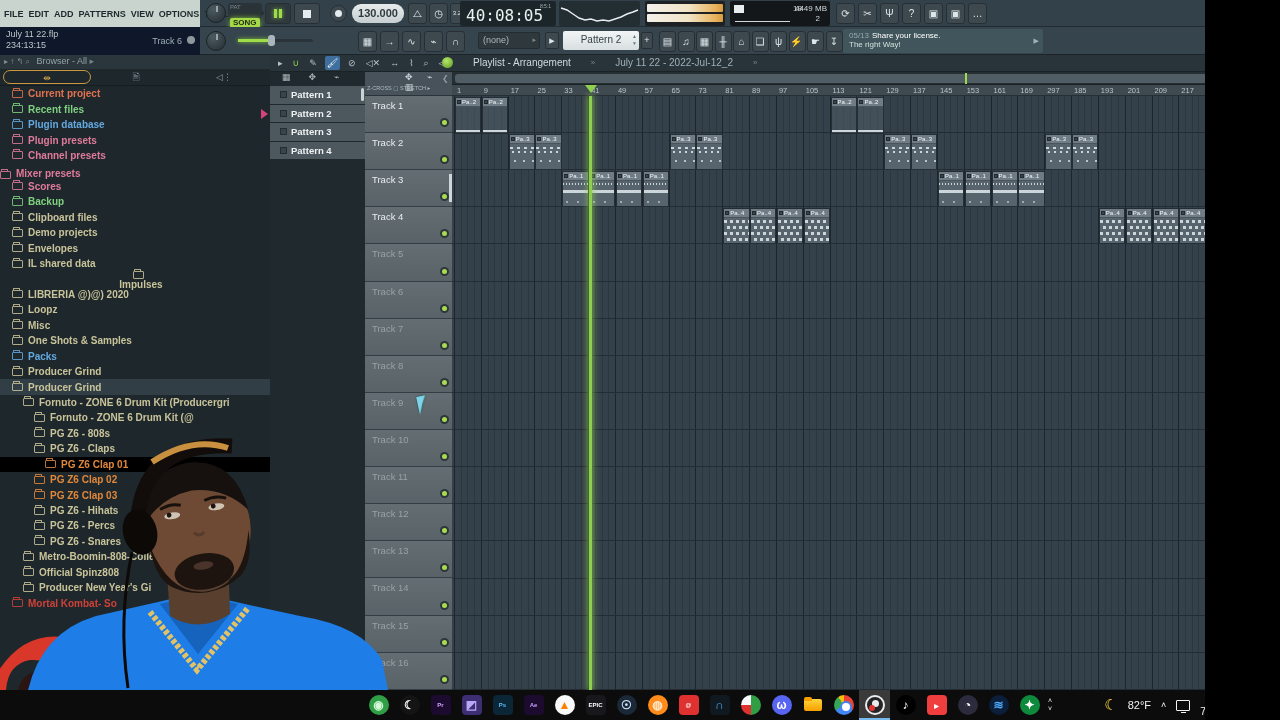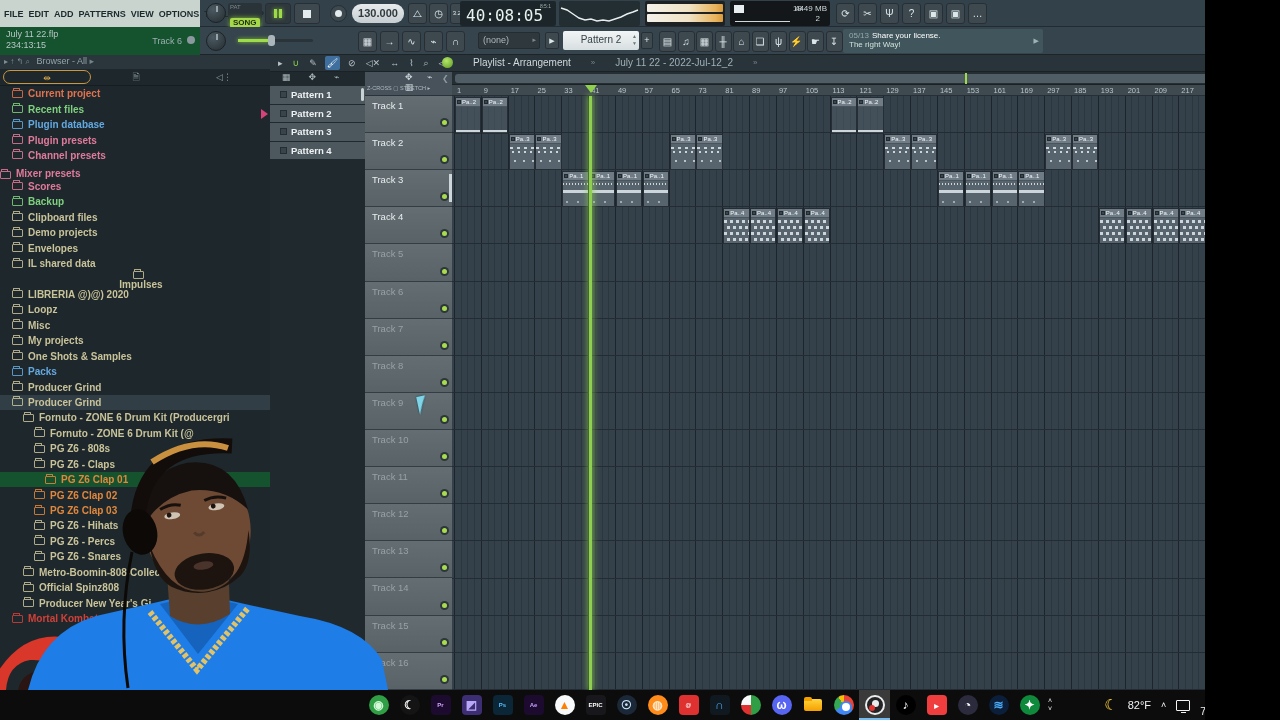--- a/index.html
+++ b/index.html
@@ -4,21 +4,21 @@
 <style>
   * { margin:0; padding:0; box-sizing:border-box; }
   body { font-family:"Liberation Sans", sans-serif; background:#000; }
   .stage { position:relative; width:1205px; height:720px; overflow:hidden; background:#313e46; }
 
   
   .row1 { position:absolute; left:0; top:0; width:1280px; height:27px; background:#33414a; border-bottom:1px solid #222b31; }
   .row2 { position:absolute; left:0; top:27px; width:1280px; height:28px; background:#36444d; border-bottom:1px solid #1d2428; }
   .menubar { position:absolute; left:0; top:0; width:200px; height:27px; background:#c9d4cf; display:flex; align-items:center; padding:0 4px; gap:5px; }
   .menubar span { font-size:9px; font-weight:bold; color:#1d2a2d; cursor:default; }
-  .proj-panel { position:absolute; left:0; top:0; width:200px; height:28px; background:#14532d; color:#b9c6c9; font-size:9px; padding:2px 6px; }
+  .proj-panel { position:absolute; left:0; top:0; width:200px; height:28px; background:#0f172a; color:#b9c6c9; font-size:9px; padding:2px 6px; }
   .proj-panel .nm { display:block; line-height:11px; }
   .proj-panel .pos { display:block; line-height:11px; }
   .proj-panel .trk { position:absolute; right:18px; top:9px; color:#9fb0b4; }
   .proj-panel .bell { position:absolute; right:5px; top:9px; width:8px; height:8px; border-radius:50%; background:#8b999e; }
   .knob { position:absolute; width:20px; height:20px; border-radius:50%; background:radial-gradient(circle at 35% 30%, #4c5a61, #242d32); border:1px solid #1b2326; }
   .knob::after { content:""; position:absolute; left:9px; top:2px; width:2px; height:6px; background:#96a4a9; }
   .mode-group { position:absolute; left:228px; top:3px; display:flex; align-items:center; gap:3px; }
   .pat-song { width:34px; height:21px; background:#2a3338; border-radius:3px; padding:1px 2px; }
   .pat-song .pat { font-size:6px; color:#7b8a90; display:block; line-height:7px; }
   .pat-song .song { font-size:8px; font-weight:bold; color:#1d2b10; background:#a6d94a; border-radius:2px; padding:0 3px; display:inline-block; line-height:10px; box-shadow:0 0 5px #86c23c; }
@@ -67,21 +67,21 @@
   .brw-head { height:14px; background:#2a363b; color:#93a4a9; font-size:9px; padding:1px 4px; }
   .brw-head .hicons { color:#7f9095; margin-right:4px; font-size:8px; }
   .brw-tabs { height:17px; display:flex; padding:1px 3px; gap:2px; border-bottom:1px solid #151d20; }
   .brw-tab { flex:1; border-radius:8px; text-align:center; font-size:9px; line-height:15px; color:#8b9ca1; }
   .brw-tab.sel { border:1px solid #c9973f; color:#d9a84a; }
   .brw-list { position:relative; }
   .brw-item { display:flex; align-items:center; height:15.45px; font-size:10px; font-weight:bold; white-space:nowrap; cursor:default; }
   .brw-item .fico { width:11px; height:8px; border:1px solid currentColor; border-radius:1px; margin-right:5px; flex:none; position:relative; opacity:.85; }
   .brw-item .fico::before { content:""; position:absolute; left:0; top:-3px; width:5px; height:2px; border:1px solid currentColor; border-bottom:none; border-radius:1px 1px 0 0; }
   .brw-item.rowsel { background:#323e45; }
-  .brw-item.filesel { background:#14532d; }
+  .brw-item.filesel { background:#000000; }
 
   
   .playlist { position:absolute; left:270px; top:55px; width:1010px; height:635px; background:#20292d; }
   .pl-title { position:absolute; left:0; top:0; width:1010px; height:17px; background:#29343a; color:#cfdade; font-size:10px; border-bottom:1px solid #1a2226; }
   .pl-tools { position:absolute; left:6px; top:1px; display:flex; gap:6px; font-size:9px; color:#b7c3c7; }
   .pl-tools .tool { padding:0 2px; line-height:14px; }
   .pl-tools .tool.active { background:#3f6f9e; border-radius:2px; color:#fff; }
   .pl-tools .magnet { color:#8fd14f; }
   .pl-caption { position:absolute; left:172px; top:2px; display:flex; gap:20px; align-items:center; }
   .pl-circle { width:11px; height:11px; border-radius:50%; background:radial-gradient(circle at 40% 35%, #b4e66a, #5a9a1f); display:inline-block; }
@@ -378,24 +378,20 @@
           <span class="fico"></span>
           <span>LIBRERIA @)@) 2020</span>
         </div>
         <div class="brw-item" style="color: rgb(201, 195, 154); padding-left: 12px;">
           <span class="fico"></span>
           <span>Loopz</span>
         </div>
         <div class="brw-item" style="color: rgb(201, 195, 154); padding-left: 12px;">
           <span class="fico"></span>
           <span>Misc</span>
-        </div>
-        <div class="brw-item" style="color: rgb(201, 195, 154); padding-left: 12px;">
-          <span class="fico"></span>
-          <span>My projects</span>
         </div>
         <div class="brw-item" style="color: rgb(201, 195, 154); padding-left: 12px;">
           <span class="fico"></span>
           <span>One Shots &amp; Samples</span>
         </div>
         <div class="brw-item" style="color: rgb(100, 168, 224); padding-left: 12px;">
           <span class="fico"></span>
           <span>Packs</span>
         </div>
         <div class="brw-item" style="color: rgb(201, 195, 154); padding-left: 12px;">

